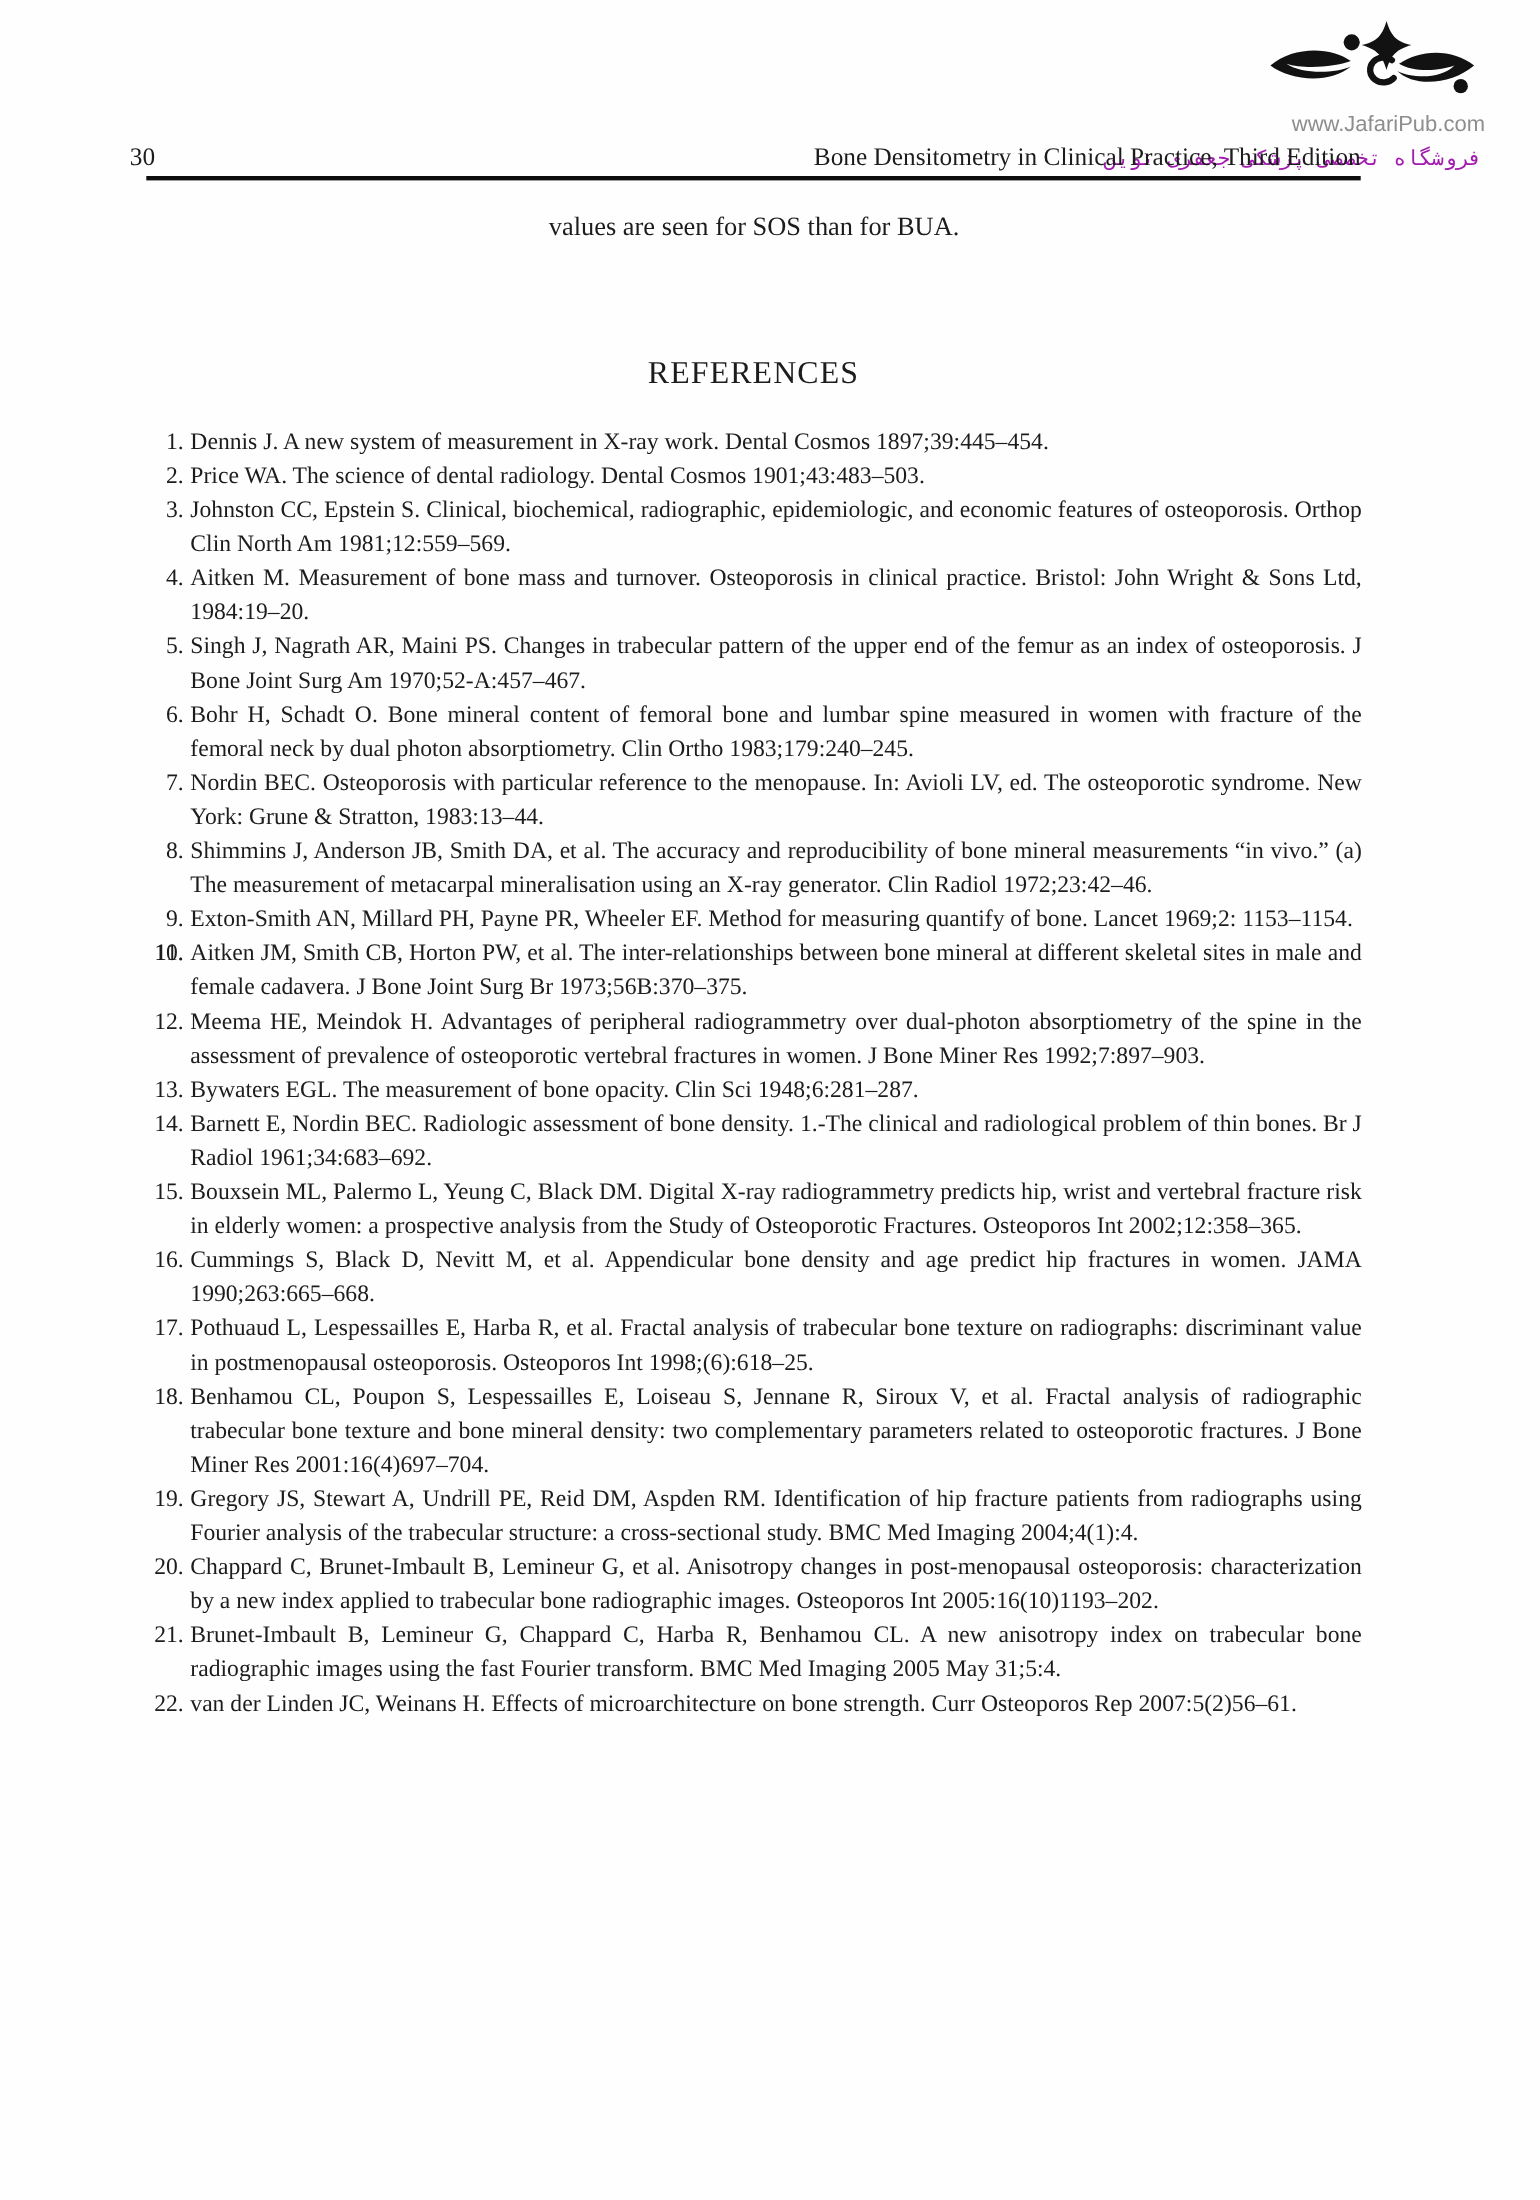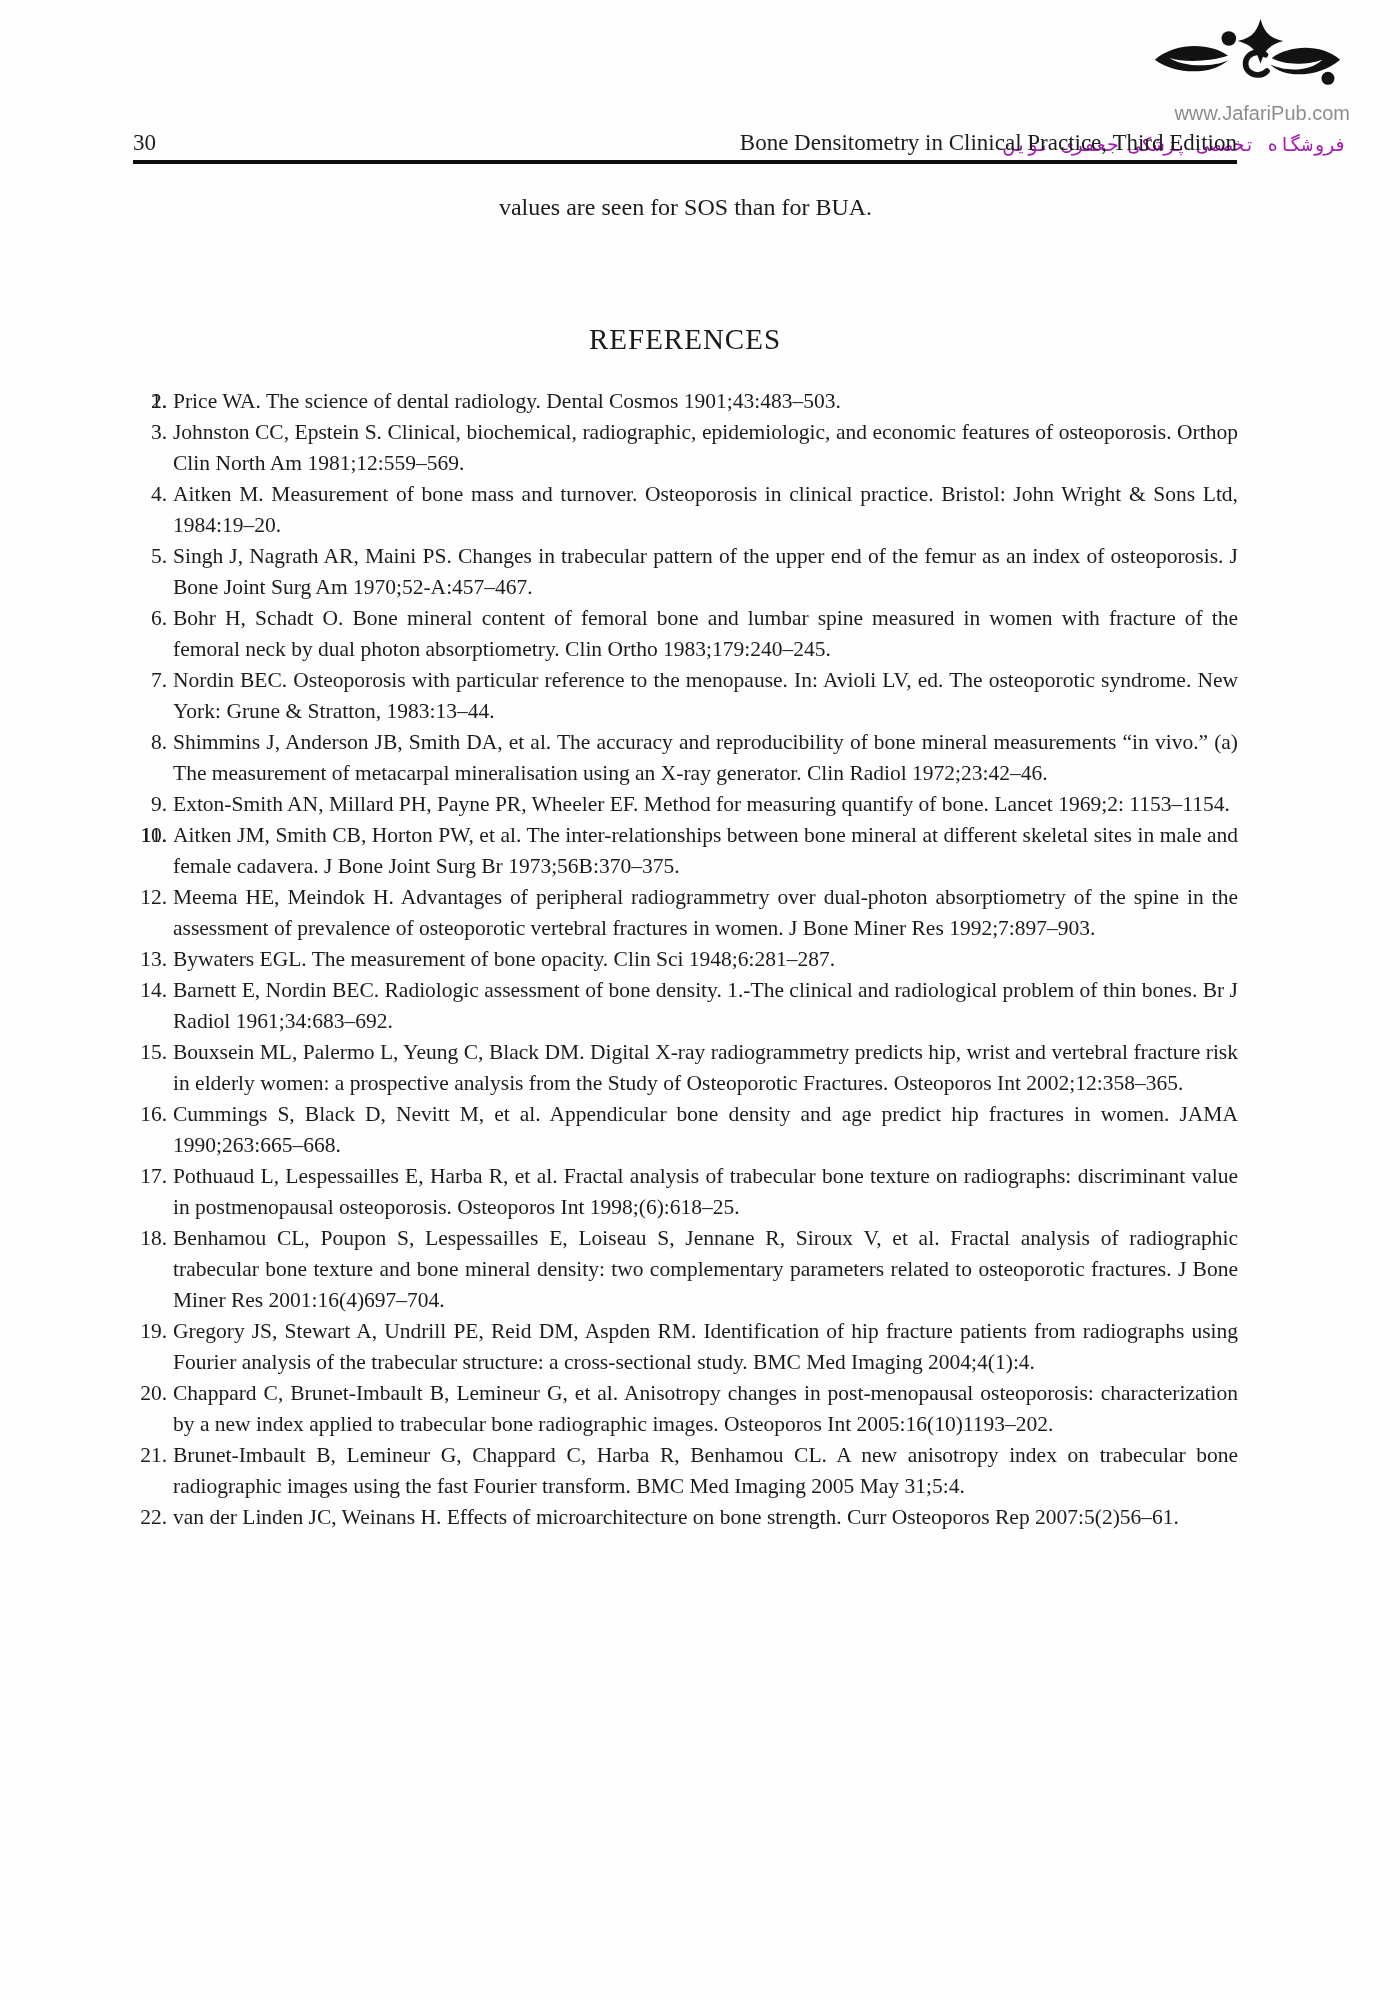--- a/index.html
+++ b/index.html
@@ -39,21 +39,21 @@
     font-size: 19px;
     color: #a21caf;
     white-space: nowrap;
     z-index: 1;
     direction: rtl;
   }
 
   
   .page-number {
     position: absolute;
-    left: 133px; top: 130px;
+    left: 118px; top: 130px;
     font-size: 23px;
     z-index: 2;
     text-align: center;
   }
   .running-title {
     position: absolute;
     right: 163px; top: 130px;
     font-size: 23px;
     white-space: nowrap;
     z-index: 2;
@@ -144,20 +144,21 @@
   <div class="intro">
     <div class="intro-line-2">values are seen for SOS than for BUA.</div>
   </div>
 
   <h2 class="refs-heading">REFERENCES</h2>
 
   <div class="refs">
 
       <div class="ref">
         <span class="num">1.</span>
+        <span class="txt">Dennis J. A new system of measurement in X-ray work. Dental Cosmos 1897;39:445–454.</span>
       </div>
 
       <div class="ref">
         <span class="num">2.</span>
         <span class="txt">Price WA. The science of dental radiology. Dental Cosmos 1901;43:483–503.</span>
       </div>
 
       <div class="ref">
         <span class="num">3.</span>
         <span class="txt">Johnston CC, Epstein S. Clinical, biochemical, radiographic, epidemiologic, and economic features of osteoporosis. Orthop Clin North Am 1981;12:559–569.</span>

